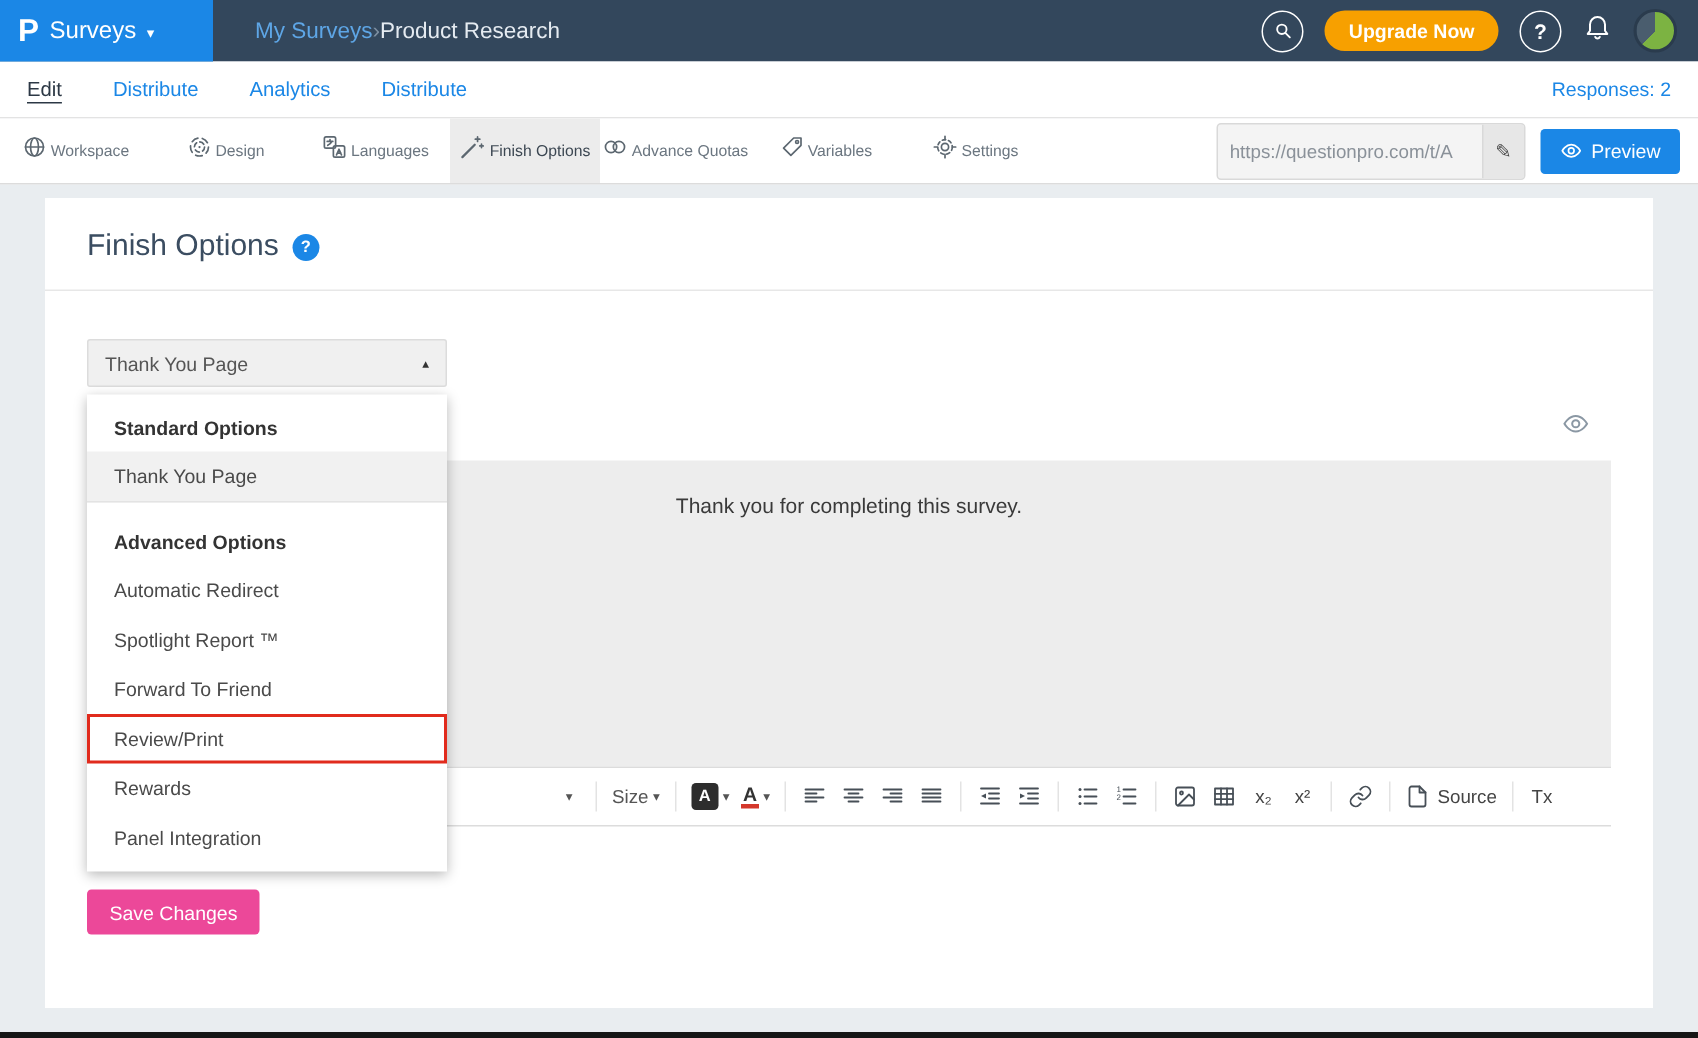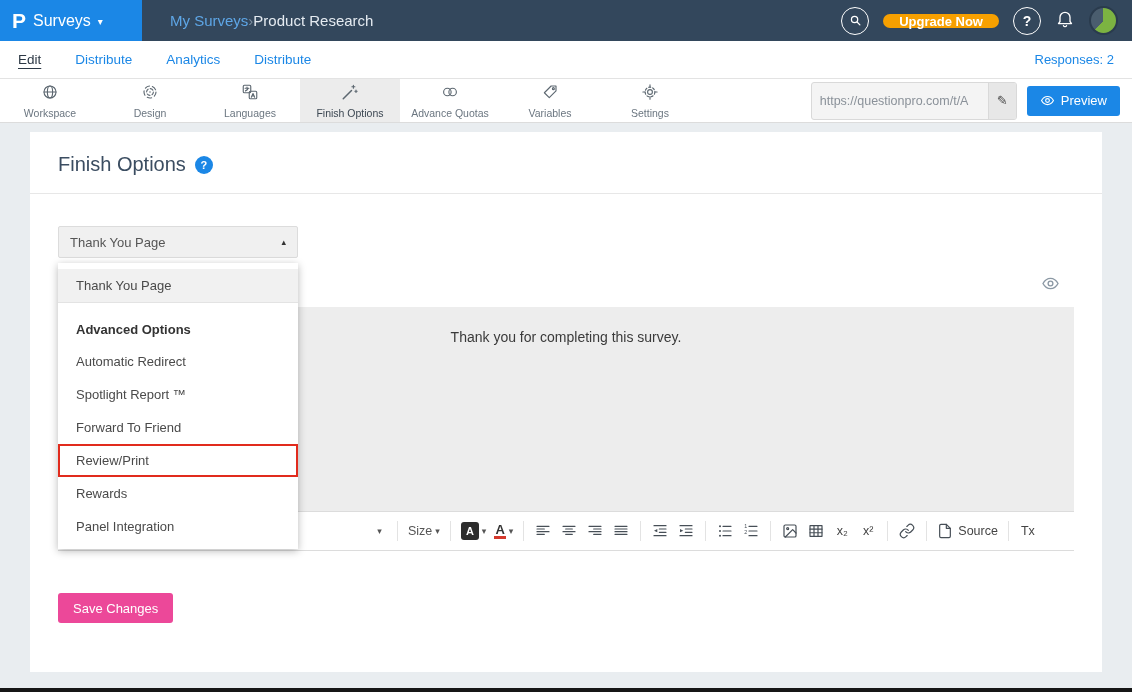--- a/index.html
+++ b/index.html
@@ -13,33 +13,33 @@
   .logo-p { color:#fff; font-size:21px; font-weight:800; }
   .app-name { color:#fff; font-size:16px; }
   .logo-caret { color:#fff; font-size:10px; margin-top:2px; }
   .breadcrumb { display:flex; align-items:center; gap:0; margin-left:28px; }
   .crumb-parent { color:#5ea6e6; font-size:15px; }
   .crumb-sep { color:#7d8fa1; font-size:15px; }
   .crumb-current { color:#e5ebf1; font-size:15px; }
   .topbar-right { margin-left:auto; display:flex; align-items:center; gap:14px; padding-right:14px; }
   .circle-btn { width:28px; height:28px; border:1.5px solid #fff; border-radius:50%; display:flex; align-items:center; justify-content:center; color:#fff; font-size:14px; font-weight:700; }
   .circle-btn svg { width:15px; height:15px; stroke:#fff; fill:none; stroke-width:2; stroke-linecap:round; }
-  .upgrade-btn { background:#f7a000; color:#fff; font-size:13px; font-weight:700; border:none; border-radius:14px; height:14px; padding:0 16px; }
+  .upgrade-btn { background:#f7a000; color:#fff; font-size:13px; font-weight:700; border:none; border-radius:14px; height:27px; padding:0 16px; }
   .bell-btn svg { width:20px; height:20px; stroke:#fff; fill:none; stroke-width:1.6; stroke-linecap:round; stroke-linejoin:round; }
   .avatar { width:29px; height:29px; border-radius:50%; background:conic-gradient(#7cb342 0 62%, #4a5d6e 62% 100%); border:2px solid #2a3b4d; }
 
   
   .navbar { height:38px; background:#fff; border-bottom:1px solid #e3e3e3; display:flex; align-items:center; padding:0 18px; gap:34px; }
   .nav-tab { font-size:13.5px; color:#1b87e6;text-align:right; }
   .nav-tab.active { color:#2c3845; text-decoration:underline; text-underline-offset:4px; }
   .responses { margin-left:auto; color:#1b87e6; font-size:13px; }
 
   
   .ribbon { height:44px; background:#fff; border-bottom:1px solid #dcdcdc; display:flex; align-items:stretch; }
-  .rtab { width:100px; display:flex; flex-direction:column; align-items:center; justify-content:center; gap:2px; }
+  .rtab { width:100px; display:flex; flex-direction:row; align-items:center; justify-content:center; gap:2px; }
   .rtab.active { background:#ececec; }
   .ric svg { width:18px; height:18px; stroke:#5c6770; fill:none; stroke-width:1.5; stroke-linecap:round; stroke-linejoin:round; }
   .rlabel { font-size:10.5px; color:#6b7680; white-space:nowrap; }
   .rtab.active .rlabel { color:#3c4752; }
   .ribbon-right { margin-left:auto; display:flex; align-items:center; gap:10px; padding-right:12px; }
   .url-box { display:flex; align-items:center; height:38px; border:1px solid #d9d9d9; background:#f4f4f4; border-radius:3px; overflow:hidden; }
   .url-box input { width:176px; border:none; background:transparent; font-size:12.5px; color:#8a9199; padding:0 8px; outline:none; font-family:"Liberation Sans",sans-serif; }
   .pencil-cell { width:28px; height:100%; background:#e7e7e7; border-left:1px solid #d9d9d9; display:flex; align-items:center; justify-content:center; color:#4a4a4a; font-size:13px; }
   .preview-btn { height:30px; background:#1b87e6; border:none; border-radius:3px; color:#fff; font-size:13px; display:flex; align-items:center; gap:6px; padding:0 13px; }
   .preview-btn svg { width:15px; height:15px; stroke:#fff; fill:none; stroke-width:1.8; }
@@ -330,20 +330,21 @@
           <span class="tbb" data-interactable="true">
               <span class="glyph-ic" data-interactable="false">Tx</span>
             </span>
         </div>
       </div>
 
       <button class="save-btn" data-interactable="true">Save Changes</button>
 
       
       <div class="dropdown-menu" data-interactable="false">
+        <div class="menu-header" data-interactable="false">Standard Options</div>
         <div class="menu-item selected" data-interactable="true">Thank You Page</div>
         <div class="menu-gap" data-interactable="false"></div>
         <div class="menu-header" data-interactable="false">Advanced Options</div>
         <div class="menu-item" data-interactable="true">Automatic Redirect</div>
         <div class="menu-item" data-interactable="true">Spotlight Report ™</div>
         <div class="menu-item" data-interactable="true">Forward To Friend</div>
         <div class="menu-item red-outline" data-interactable="true">Review/Print</div>
         <div class="menu-item" data-interactable="true">Rewards</div>
         <div class="menu-item" data-interactable="true">Panel Integration</div>
       </div>

